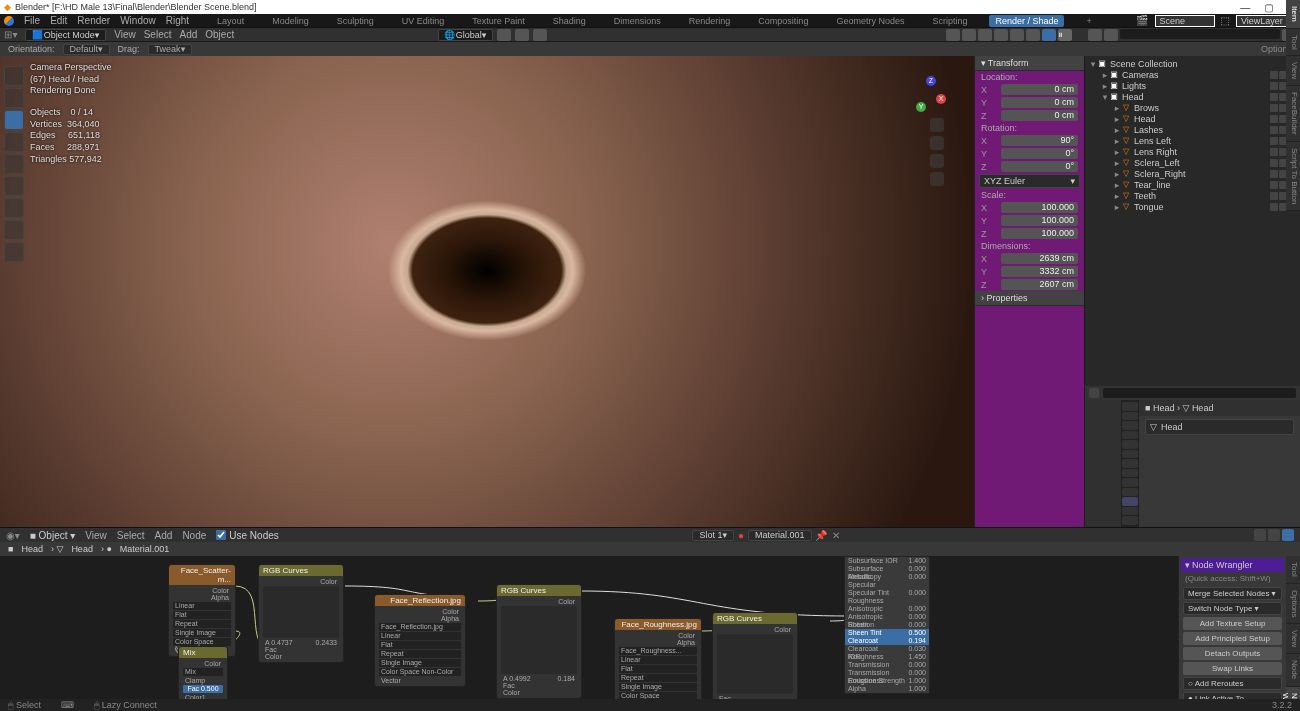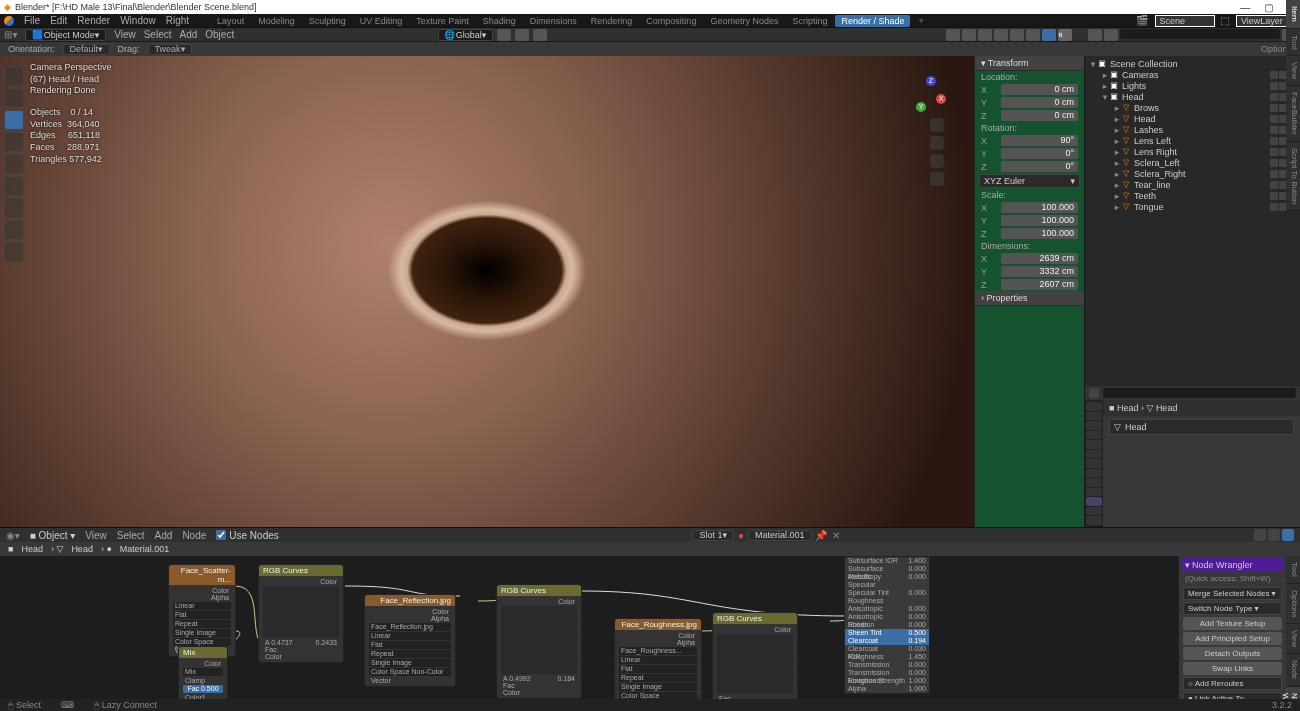--- a/index.html
+++ b/index.html
@@ -3,21 +3,21 @@
 <meta charset="utf-8">
 <style>
 * { margin: 0; padding: 0; box-sizing: border-box; font-family: -apple-system, "Segoe UI", sans-serif; }
 body { width: 1300px; height: 711px; background: #232323; color: #ccc; font-size: 10px; overflow: hidden; display: flex; flex-direction: column; }
 .titlebar { height: 14px; background: #fff; display: flex; align-items: center; padding: 0 4px; color: #333; font-size: 9px; }
 .titlebar .win-controls { margin-left: auto; display: flex; gap: 14px; font-size: 10px; }
 .titlebar .win-controls span { cursor: pointer; }
 .topmenu { height: 14px; background: #181818; display: flex; align-items: center; padding: 0 4px; gap: 10px; border-bottom: 1px solid #111; }
 .topmenu .menuitem { color: #aaa; font-size: 10px; cursor: pointer; }
 .topmenu .logo { width: 10px; height: 10px; background: linear-gradient(135deg,#f78b04 50%,#3474d4 50%); border-radius: 50%; }
-.topmenu .workspaces { display: flex; margin-left: 12px; gap: 2px; text-align: center; }
+.topmenu .workspaces { display: flex; margin-left: 12px; gap: 16px; text-align: center; }
 .topmenu .ws { padding: 1px 6px; color: #888; cursor: pointer; font-size: 9px; }
 .topmenu .ws.active { background: #3a6ea5; color: #fff; border-radius: 2px; }
 .topmenu .right { margin-left: auto; display: flex; align-items: center; gap: 6px; }
 .topmenu .scene-input, .topmenu .layer-input { background: #333; border: 1px solid #ffffff; color: #ccc; font-size: 9px; padding: 0 4px; width: 60px; height: 12px; }
 .modebar { height: 14px; background: #303030; display: flex; align-items: center; padding: 0 4px; gap: 8px; border-bottom: 1px solid #1a1a1a; }
 .modebar .sel { background: #1c1c1c; border: 1px solid #444; color: #ccc; font-size: 9px; padding: 0 6px; height: 12px; display: flex; align-items: center; border-radius: 2px; }
 .modebar .mi { color: #aaa; font-size: 10px; cursor: pointer; }
 .modebar .center { margin-left: auto; margin-right: auto; display: flex; gap: 4px; align-items: center; }
 .modebar .right-icons { margin-left: auto; display: flex; gap: 2px; }
 .modebar .ico { width: 14px; height: 12px; background: #555; border-radius: 2px; }
@@ -33,41 +33,41 @@
 .toolbar-left .tbtn.active { background: #3a6ea5; }
 .vp-overlay { position: absolute; left: 30px; top: 6px; color: #ddd; font-size: 9px; text-shadow: 0 0 3px #000; line-height: 1.3; }
 .vp-overlay .stats { margin-top: 10px; font-size: 9px; }
 .vp-gizmo { position: absolute; right: 22px; top: 16px; width: 44px; height: 44px; }
 .vp-gizmo .ball { position: absolute; width: 10px; height: 10px; border-radius: 50%; font-size: 7px; text-align: center; line-height: 10px; color: #fff; }
 .vp-side-icons { position: absolute; right: 30px; top: 62px; display: flex; flex-direction: column; gap: 4px; }
 .vp-side-icons .si { width: 14px; height: 14px; background: #44444480; border-radius: 3px; }
 .vp-tabs { position: absolute; right: 0; top: 0; width: 14px; display: flex; flex-direction: column; }
 .vp-tabs .vtab { writing-mode: vertical-rl; font-size: 8px; padding: 6px 1px; background: #303030; color: #888; border-bottom: 1px solid #222; cursor: pointer; }
 .vp-tabs .vtab.active { background: #424242; color: #fff; }
-.n-panel { width: 110px; background: #14532d; border-left: 1px solid #222; font-size: 9px; overflow: hidden; }
+.n-panel { width: 110px; background: #701a75; border-left: 1px solid #222; font-size: 9px; overflow: hidden; }
 .n-panel .hdr { background: #424242; padding: 2px 6px; color: #ddd; border-bottom: 1px solid #2a2a2a; }
 .n-panel .row { display: flex; padding: 1px 6px; align-items: center; gap: 4px; }
 .n-panel .row .lab { width: 16px; color: #999; }
 .n-panel .row .val { flex: 1; background: #545454; border-radius: 2px; text-align: right; padding: 0 4px; color: #eee; height: 11px; line-height: 11px; font-size: 9px; }
 .n-panel .sub { padding: 1px 6px; color: #aaa; font-size: 9px; }
 .n-panel .sel { margin: 1px 4px; background: #2a2a2a; border: 1px solid #444; padding: 1px 4px; border-radius: 2px; color: #ccc; display: flex; }
 .right-col { width: 216px; display: flex; flex-direction: column; background: #303030; border-left: 1px solid #1a1a1a; }
 .outliner { flex: 0 0 330px; background: #282828; overflow-y: auto; padding: 2px; }
 .outliner .node { display: flex; align-items: center; padding: 0 2px; height: 11px; font-size: 9px; cursor: pointer; }
 .outliner .node .tri { width: 8px; text-align: center; color: #888; }
 .outliner .node .ico { width: 10px; height: 10px; margin-right: 3px; display: inline-flex; align-items: center; justify-content: center; font-size: 8px; }
 .outliner .node .name { flex: 1; color: #ccc; }
 .outliner .node .togs { display: flex; gap: 1px; }
 .outliner .node .tog { width: 8px; height: 8px; background: #444; border-radius: 1px; }
 .outliner .node.d1 { padding-left: 14px; }
 .outliner .node.d2 { padding-left: 26px; }
 .ico-coll { color: #fff; }
 .ico-mesh { color: #e87d0d; }
 .props-hdr { height: 14px; background: #333; display: flex; align-items: center; padding: 0 4px; gap: 4px; }
-.props-area { flex: 1; display: flex; min-height: 0; }
+.props-area { flex: 1; display: flex; min-height: 0; margin-left: 36px; }
 .props-tabs { width: 18px; background: #222; display: flex; flex-direction: column; gap: 1px; padding: 2px 0; }
 .props-tabs .pt { width: 16px; height: 16px; margin: 0 auto; border-radius: 2px; cursor: pointer; background: #333; }
 .props-tabs .pt.active { background: #446; }
 .props-body { flex: 1; background: #383838; overflow-y: auto; }
 .props-body .crumb { padding: 3px 6px; font-size: 9px; color: #ccc; background: #303030; }
 .props-body .name-field { margin: 3px 6px; background: #2a2a2a; border: 1px solid #444; padding: 2px 4px; border-radius: 2px; font-size: 9px; display: flex; align-items: center; gap: 4px; }
 .props-body .panel-row { padding: 3px 8px; font-size: 9px; color: #ccc; border-bottom: 1px solid #303030; cursor: pointer; }
 .props-body .panel-row::before { content: "› "; color: #777; }
 .bottom-area { height: 172px; display: flex; flex-direction: column; border-top: 1px solid #111; }
 .node-hdr { height: 14px; background: #303030; display: flex; align-items: center; padding: 0 6px; gap: 10px; font-size: 10px; }
@@ -554,21 +554,21 @@
               <span>Clamp</span>
             </div>
           <div class="slider">Fac   0.500</div>
           <div class="row2">
               <span>Color1</span>
             </div>
 
         </div>
       </div>
 
-      <div class="gnode" style="left:364px;top:38px;width:92px">
+      <div class="gnode" style="left:374px;top:38px;width:92px">
         <div class="gh gh-orange">Face_Reflection.jpg</div>
         <div class="gb">
           <div class="row2">
               <span></span>
               <span>Color</span>
             </div>
           <div class="row2">
               <span></span>
               <span>Alpha</span>
             </div>

